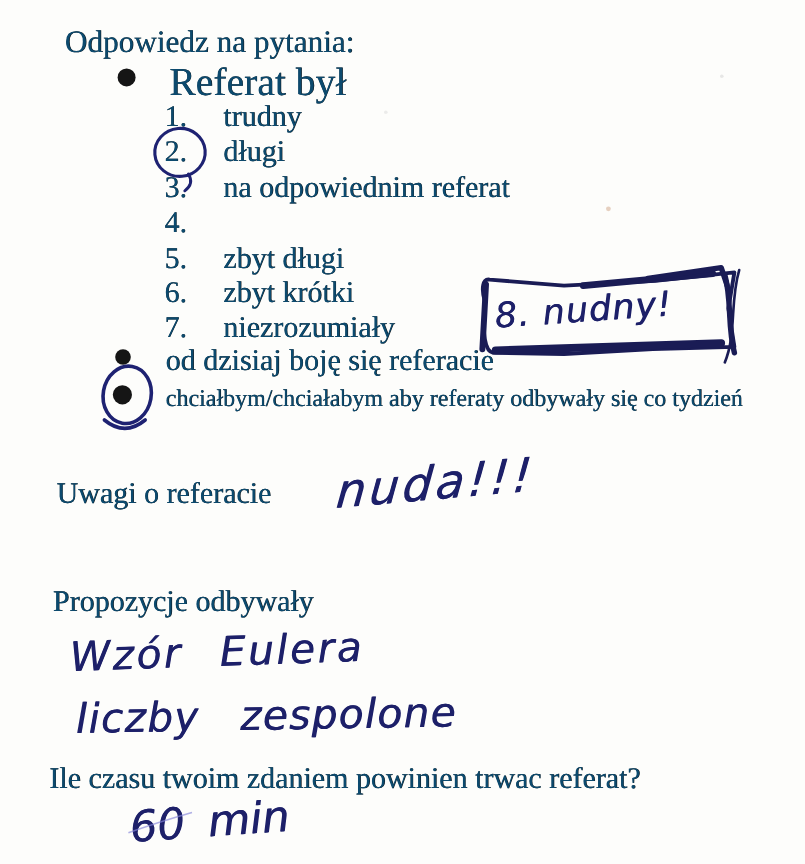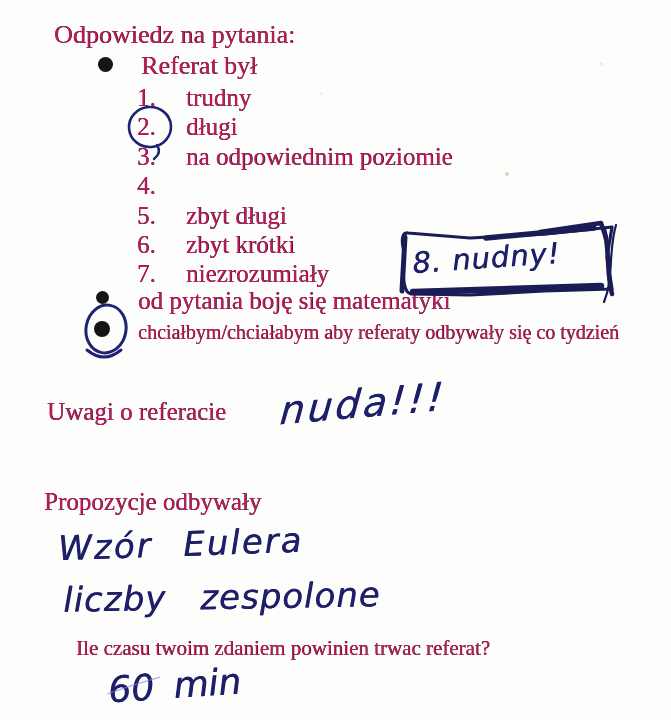--- a/index.html
+++ b/index.html
@@ -5,32 +5,32 @@
   html,body{margin:0;padding:0;background:#e8e8e8;}
   .page{
     position:relative;
     width:671px;height:720px;
     background:#fdfdfb;
     overflow:hidden;
     font-family:"Liberation Serif", serif;
     color:#141414;
   }
   .abs{position:absolute;white-space:nowrap;}
-  .printed{font-family:"Liberation Serif", serif;color:#be185d;text-shadow:0.35px 0 0 #121212;}
+  .printed{font-family:"Liberation Serif", serif;color:#0c4a6e;text-shadow:0.35px 0 0 #121212;}
   .heading{left:54px;top:20px;font-size:26px;}
-  .q-label{left:141px;top:51px;font-size:26px;}
+  .q-label{left:141px;top:51px;font-size:33px;}
   .dot{position:absolute;background:#151515;border-radius:50%;}
   .options{position:absolute;left:137px;top:84px;font-size:25px;}
   .opt-row{display:flex;height:29.4px;align-items:flex-start;line-height:27px;}
   .opt-num{width:49px;flex:0 0 49px;}
   .extra1{left:138px;top:287px;font-size:25px;}
   .extra2{left:138px;top:317px;font-size:20px;white-space:normal;width:532px;line-height:30.5px;}
   .uwagi{left:47px;top:398px;font-size:25px;}
   .propozycje{left:44px;top:488px;font-size:25px;}
-  .ile{left:41px;top:636px;font-size:21px;margin-left:35px;}
+  .ile{left:41px;top:636px;font-size:25px;}
   .hand{
     font-family:"DejaVu Sans", cursive;
     font-style:italic;
     color:#1d2069;
     text-shadow:0.5px 0 0 currentColor;
   }
   .hw-box-note{left:412px;top:241px;font-size:29px;letter-spacing:1px;transform:rotate(-4deg);}
   .hw-remark{left:280px;top:381px;font-size:39px;letter-spacing:3px;transform:rotate(-5deg) skewX(-10deg);}
   .hw-topic1{left:58px;top:524px;font-size:34px;letter-spacing:2px;word-spacing:18px;transform:rotate(-2deg);}
   .hw-topic2{left:63px;top:577px;font-size:34px;letter-spacing:1px;word-spacing:22px;transform:rotate(-1deg);}
@@ -52,41 +52,41 @@
     <div class="opt-row printed">
       <span class="opt-num">1.</span>
       <span>trudny</span>
     </div>
     <div class="opt-row printed">
       <span class="opt-num">2.</span>
       <span>długi</span>
     </div>
     <div class="opt-row printed">
       <span class="opt-num">3.</span>
-      <span>na odpowiednim poziomie</span>
+      <span>na odpowiednim referat</span>
     </div>
     <div class="opt-row printed">
       <span class="opt-num">4.</span>
     </div>
     <div class="opt-row printed">
       <span class="opt-num">5.</span>
       <span>zbyt długi</span>
     </div>
     <div class="opt-row printed">
       <span class="opt-num">6.</span>
       <span>zbyt krótki</span>
     </div>
     <div class="opt-row printed">
       <span class="opt-num">7.</span>
       <span>niezrozumiały</span>
     </div>
   </div>
 
   <span class="dot" style="left:96px;top:291px;width:13px;height:13px;"></span>
-  <div class="abs printed extra1">od pytania boję się matematyki</div>
+  <div class="abs printed extra1">od dzisiaj boję się referacie</div>
 
   <span class="dot" style="left:94px;top:321px;width:16px;height:16px;"></span>
   <div class="abs printed extra2">chciałbym/chciałabym aby referaty odbywały się co tydzień</div>
 
   <div class="abs printed uwagi">Uwagi o referacie</div>
   <div class="abs printed propozycje">Propozycje odbywały</div>
   <div class="abs printed ile">Ile czasu twoim zdaniem powinien trwac referat?</div>
 
   <div class="abs hand hw-box-note" style="color: rgb(29, 32, 105);">8. nudny!</div>
   <div class="abs hand hw-remark" style="color: rgb(29, 32, 105);">nuda!!!</div>

